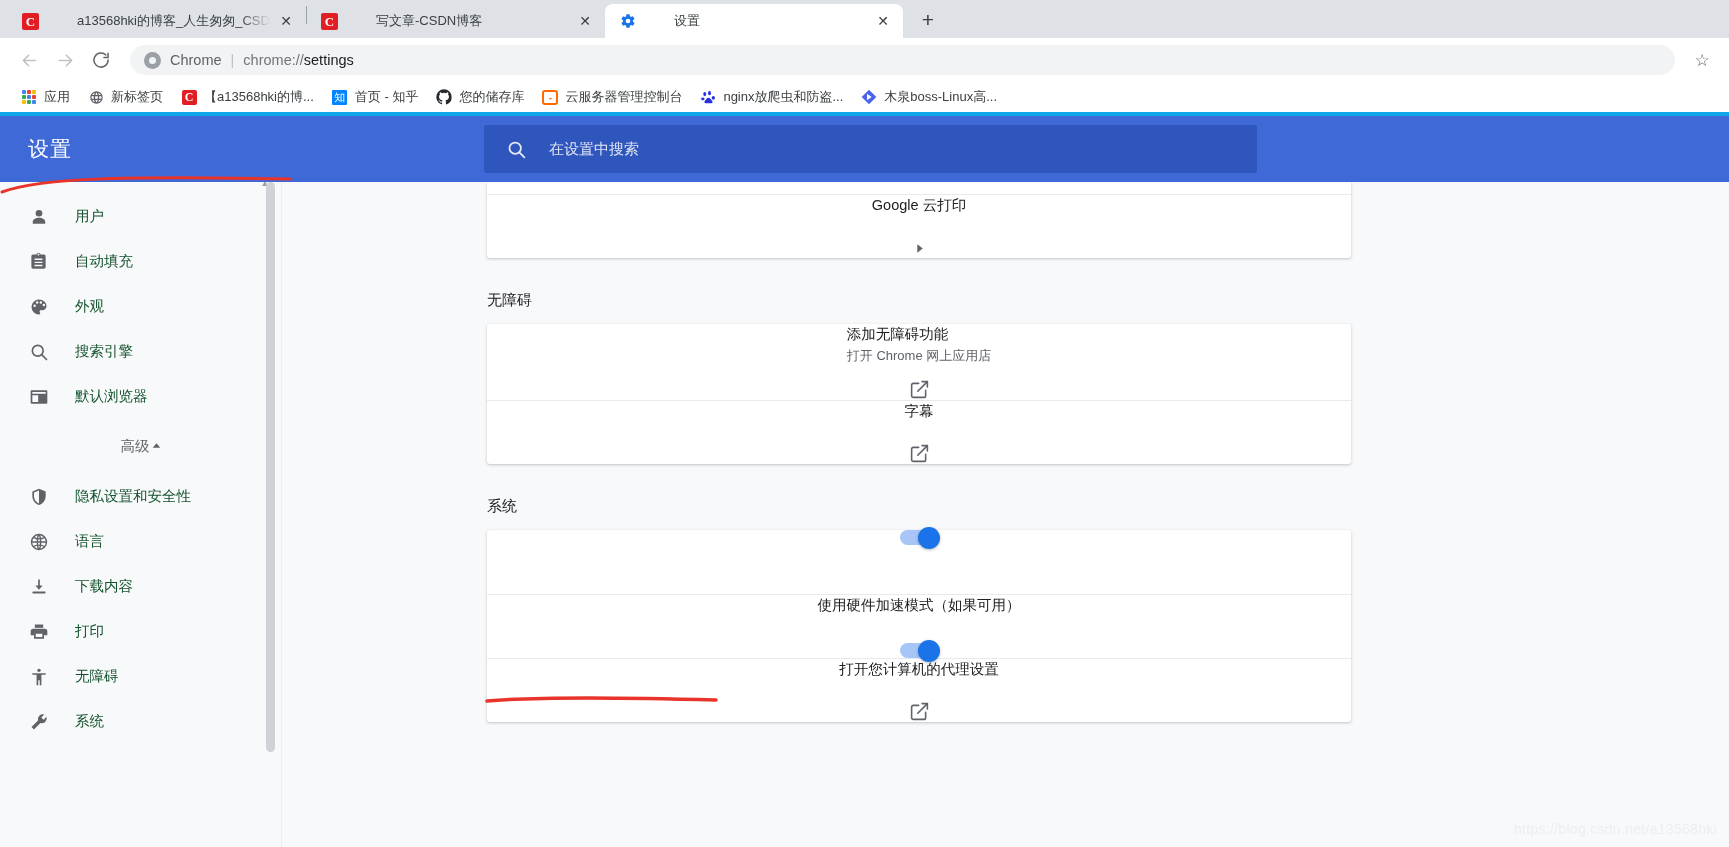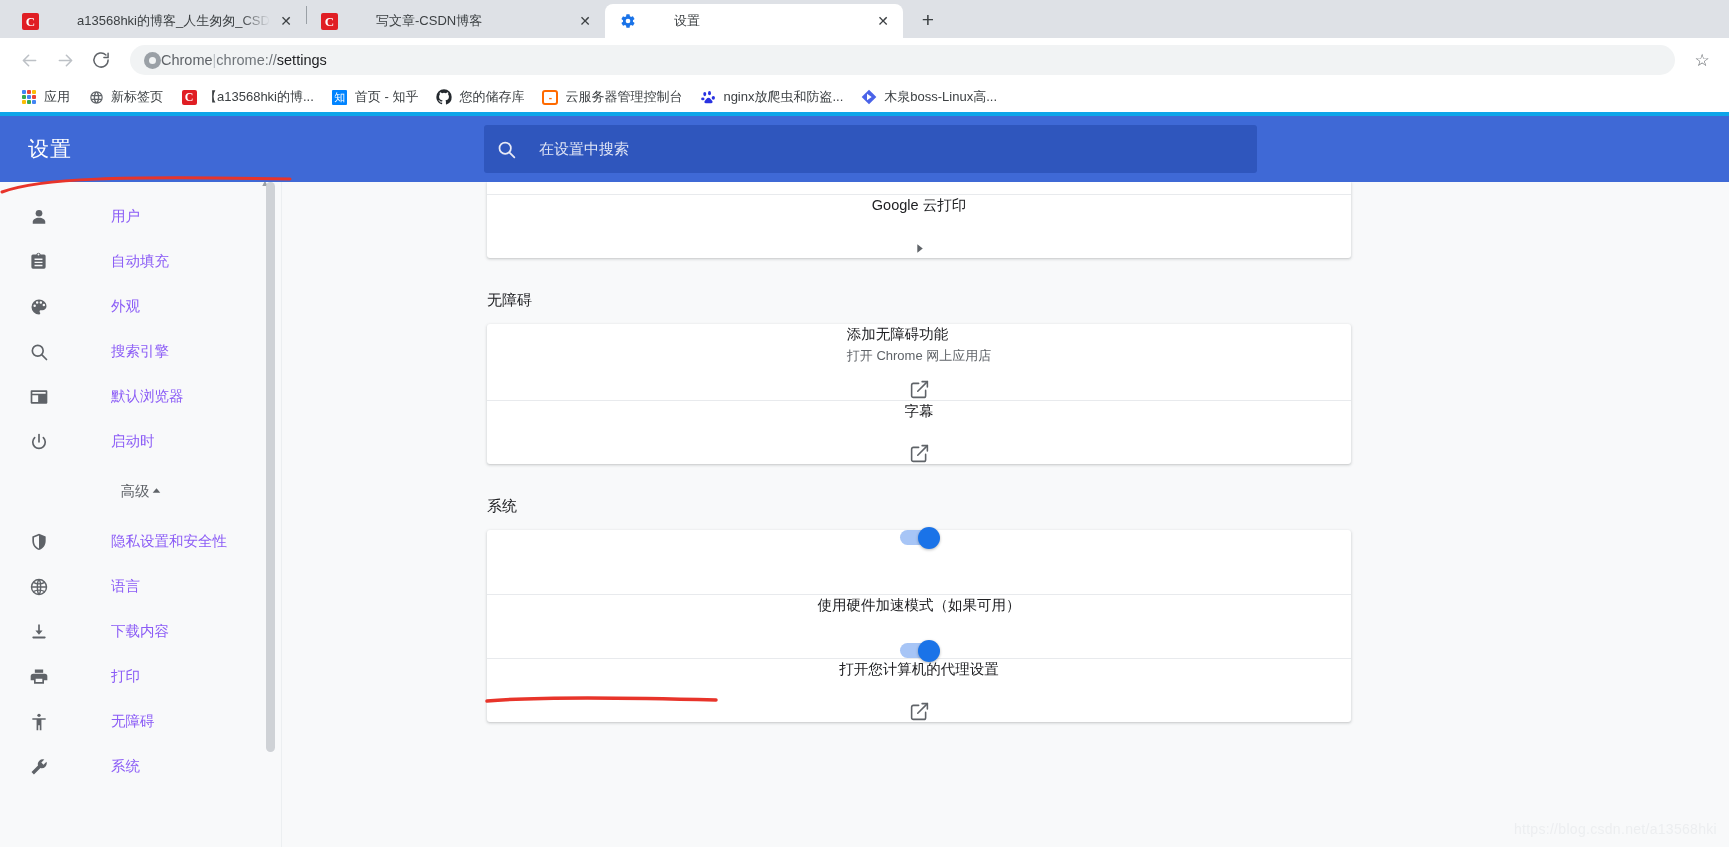--- a/index.html
+++ b/index.html
@@ -71,21 +71,21 @@
   }
   .nav-btn {
     width: 34px; height: 34px; display: flex; align-items: center;
     justify-content: center; color: #5f6368; flex: 0 0 auto;
   }
   .nav-btn.disabled { color: #bdc1c6; }
   .omnibox {
     flex: 1 1 auto; height: 30px; margin: 0 10px;
     background: #f1f3f4; border-radius: 15px;
     display: flex; align-items: center; padding: 0 14px;
-    font-size: 14.5px; color: #202124; 
+    font-size: 14.5px; color: #202124; gap: 9px;
   }
   .chrome-ico {
     width: 17px; height: 17px; border-radius: 50%;
     background: conic-gradient(#9aa0a6 0 100%);
     position: relative; flex: 0 0 auto;
   }
   .chrome-ico::after {
     content: ""; position: absolute; inset: 5px; border-radius: 50%;
     background: #f1f3f4;
   }
@@ -123,41 +123,41 @@
     background: #f8f9fa; overflow: hidden;
   }
   .settings-header {
     height: 66px; background: #3f69d6; display: flex; align-items: center;
     padding-left: 28px; position: relative;
   }
   .settings-title { color: #ffffff; font-size: 21px; letter-spacing: 1px; }
   .search-box {
     position: absolute; left: 484px; right: 0px; top: 9px; height: 48px;
     background: #2f56bd; border-radius: 3px;
-    display: flex; align-items: center; padding: 0 12px; gap: 22px;
+    display: flex; align-items: center; padding: 0 22px; gap: 22px;
     max-width: 773px;
   }
   .search-ico { color: #e8eaf6; display: flex; align-items:center; }
   .search-ph { color: #dfe4f5; font-size: 15px; }
 
   .body-area { display: flex; height: calc(847px - 116px - 66px); }
 
   
   .sidebar {
     width: 282px; flex: 0 0 282px; background: #f8f9fa;
     position: relative; overflow: hidden; padding-top: 12px;
     border-right: 1px solid #eceff1;
   }
   .nav-item {
     height: 45px; display: flex; align-items: center; gap: 26px;
     padding-left: 28px; color: #5f6368; font-size: 14.5px;
   }
   .nav-ico { width: 21px; height: 21px; flex: 0 0 auto; color: #5f6368;
     display:flex;align-items:center;justify-content:center; }
-  .nav-label { color: #8b5cf6; margin-left: 36px; }
+  .nav-label { color: #14532d; }
   .nav-section {
     height: 55px; display: flex; align-items: center;
     padding: 0 26px 0 28px; color: #5f6368; font-size: 14.5px;
     justify-content: center;
   }
   .scrollbar-track {
     position: absolute; top: 0; right: 6px; width: 9px; bottom: 0;
   }
   .scrollbar-thumb {
     position: absolute; top: 0px; left: 0; width: 9px; height: 570px;
@@ -428,29 +428,20 @@
 
         <div class="nav-item">
           <span class="nav-ico">
             <svg width="20" height="20" viewBox="0 0 24 24" fill="currentColor">
               <path d="M21 4H3a1 1 0 0 0-1 1v14a1 1 0 0 0 1 1h18a1 1 0 0 0 1-1V5a1 1 0 0 0-1-1zm-1 4H4V6h16v2zm-9 10H4v-8h7v8z"></path>
             </svg>
           </span>
           <span class="nav-label">默认浏览器</span>
         </div>
 
-        <div class="nav-item">
-          <span class="nav-ico">
-            <svg width="20" height="20" viewBox="0 0 24 24" fill="none" stroke="currentColor" stroke-width="2" stroke-linecap="round">
-              <path d="M12 3v9"></path>
-                <path d="M6.8 6.8a7.5 7.5 0 1 0 10.4 0"></path>
-            </svg>
-          </span>
-          <span class="nav-label">启动时</span>
-        </div>
 
         <div class="nav-section">
           <span>高级</span>
           <span>
             <svg width="13" height="13" viewBox="0 0 24 24" fill="#5f6368">
                 <path d="M12 8l7 8H5z"></path>
               </svg>
           </span>
         </div>
 

